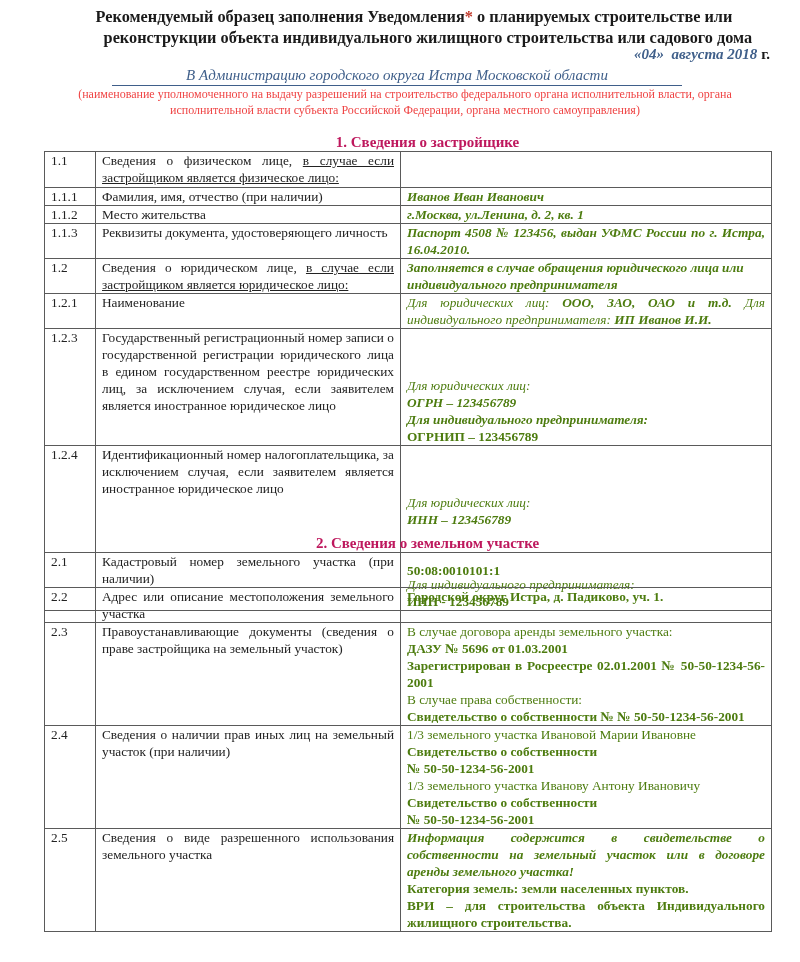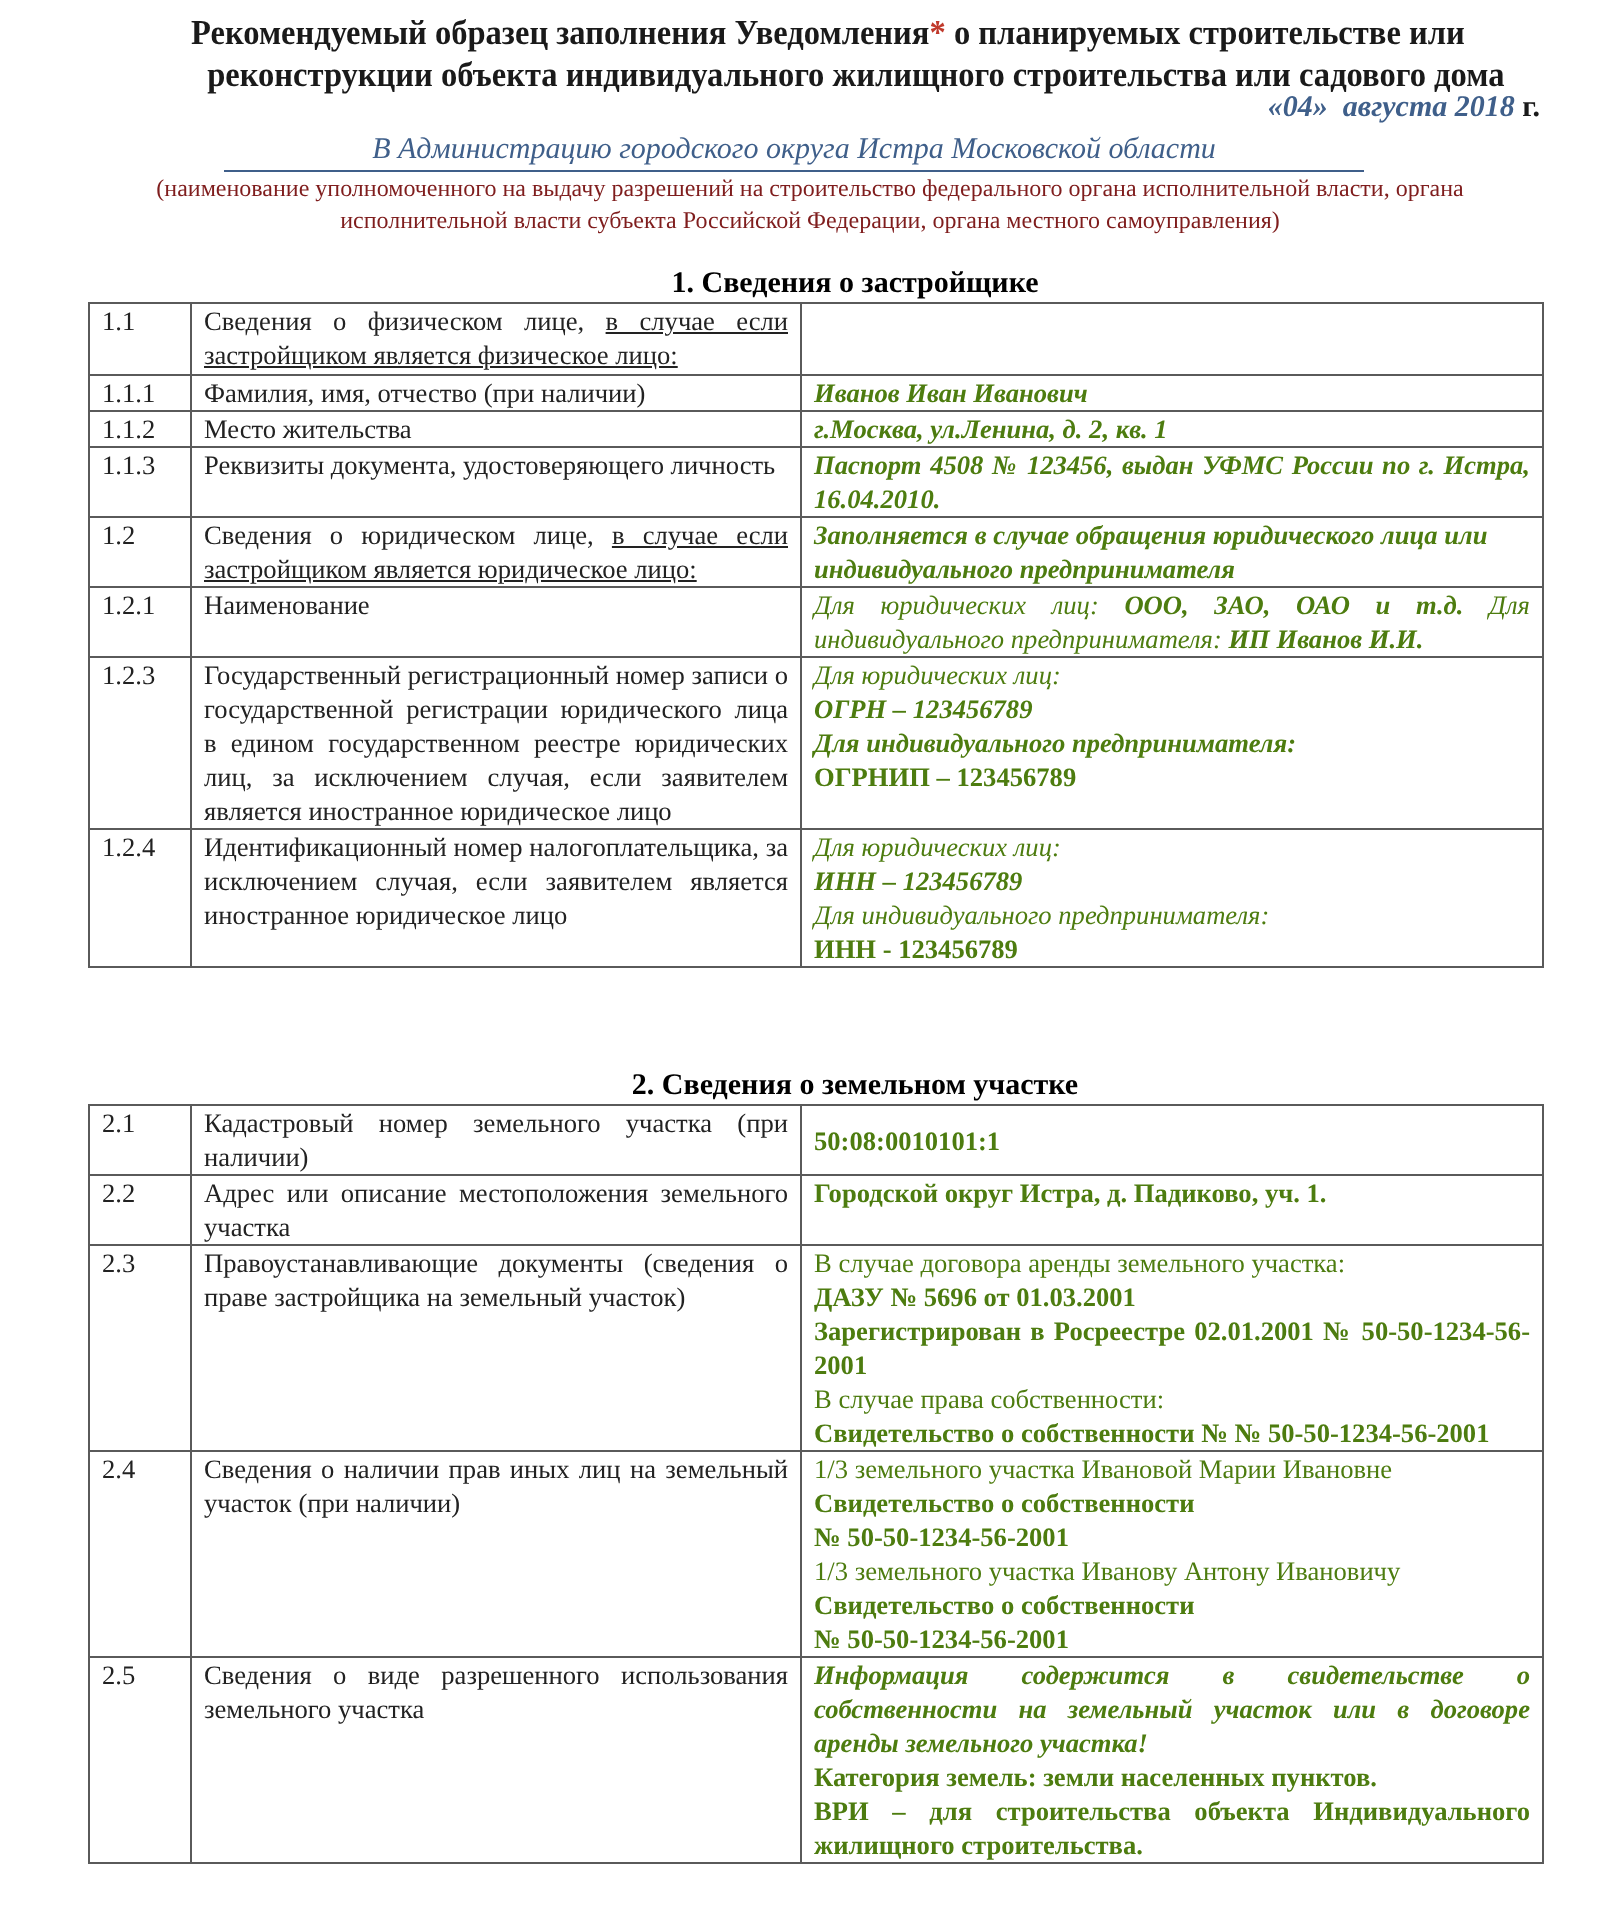--- a/index.html
+++ b/index.html
@@ -21,25 +21,25 @@
     color: #1a1a1a;
   }
   .date-line .filled { color: #3f5f8a; font-style: italic; }
   .recipient {
     position: absolute; left: 112px; top: 67px; width: 570px;
     text-align: center; font-style: italic; font-size: 15px; color: #3f5f8a;
     border-bottom: 1px solid #3f5f8a; line-height: 17px; padding-bottom: 1px;
   }
   .recipient-note {
     position: absolute; left: 60px; top: 86px; width: 690px;
-    text-align: center; font-size: 12px; line-height: 16px; color: #7f1d1d;
+    text-align: center; font-size: 12px; line-height: 16px; color: #ef4444;
   }
   .section-heading {
     position: absolute; left: 0; width: 800px; text-align: center;
-    font-weight: bold; font-size: 15px; color: #000000;
+    font-weight: bold; font-size: 15px; color: #be185d;
   }
   #sec1-heading { top: 134px; padding-left: 55px; box-sizing: border-box; }
   #sec2-heading { top: 535px; padding-left: 55px; box-sizing: border-box; }
   table.form {
     position: absolute; left: 44px; width: 727px;
     border-collapse: collapse; table-layout: fixed;
     font-size: 13.3px; line-height: 17px;
   }
   #table1 { top: 151px; }
   #table2 { top: 552px; }
@@ -49,21 +49,21 @@
   }
   col.c-num { width: 51px; }
   col.c-label { width: 305px; }
   col.c-value { width: 371px; }
   td.num { color: #222; padding-left: 8px; }
   td.label { text-align: justify; color: #222; }
   .u { text-decoration: underline; }
   td.value { color: #4d7c0f; }
   .v-bi { font-weight: bold; font-style: italic; }
   .v-b { font-weight: bold; }
-  .v-i { font-style: italic; }
+  .v-i { font-style: italic; margin-top: 48px; }
   .v-plain { font-weight: normal; font-style: normal; }
   .v-line { display: block; }
   .just { text-align: justify; }
 </style>
 </head>
 <body>
 
 <div class="doc-title">
   <span class="line1"><span>Рекомендуемый образец заполнения Уведомления</span><span class="asterisk">*</span><span> о планируемых строительстве или</span></span>
   <span class="line2">реконструкции объекта индивидуального жилищного строительства или садового дома</span>

